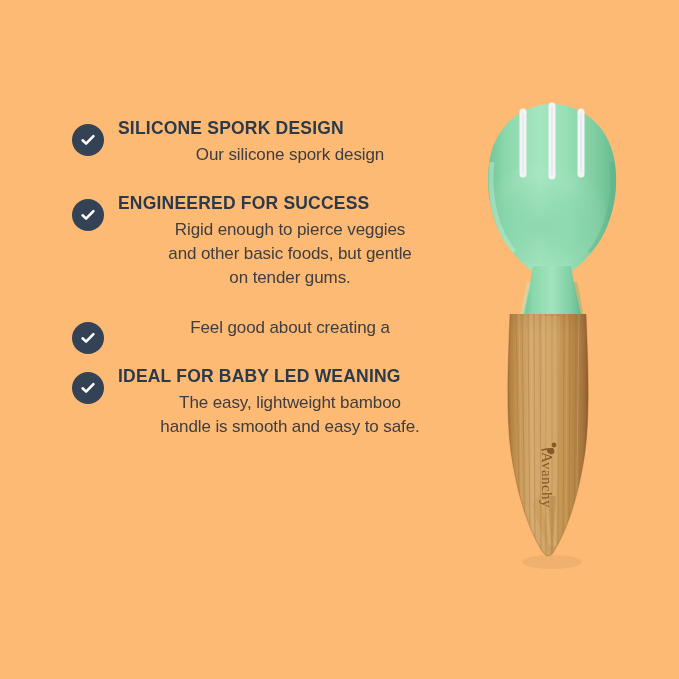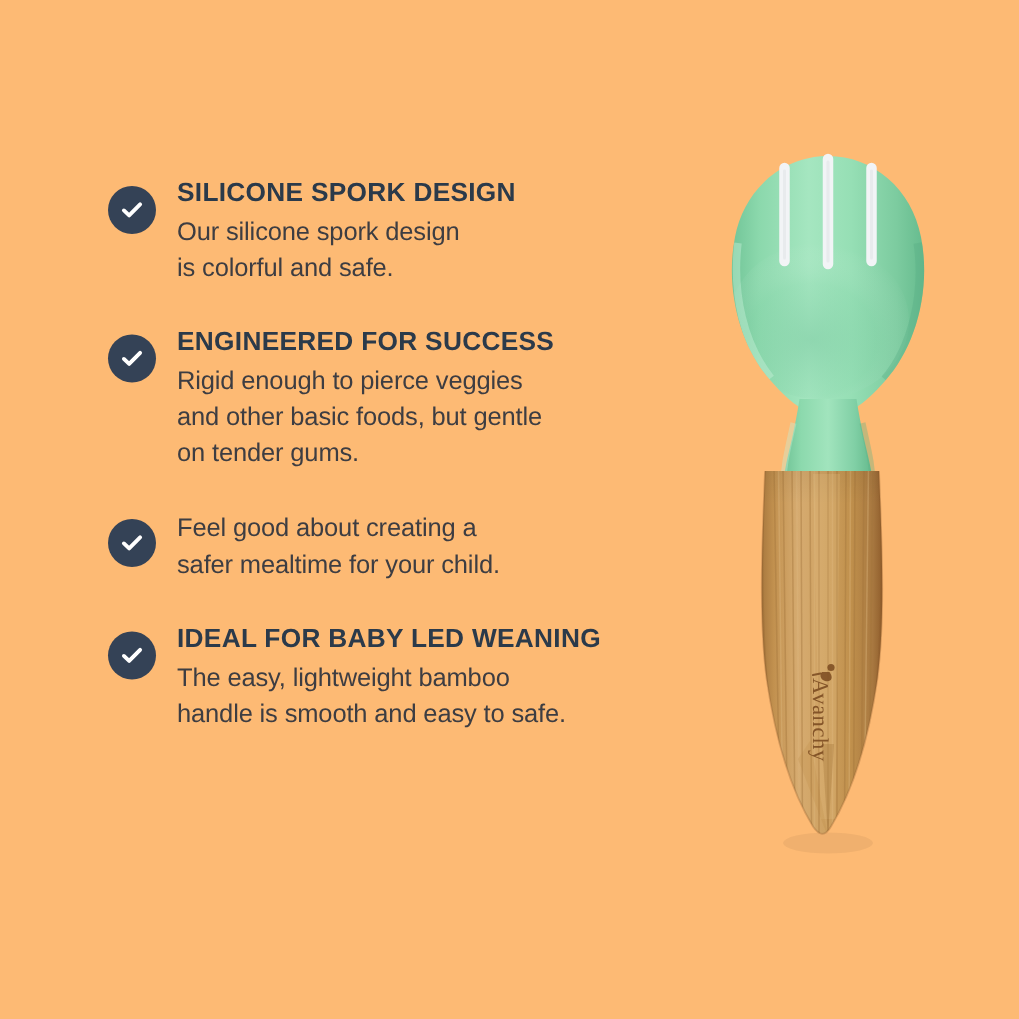--- a/index.html
+++ b/index.html
@@ -61,21 +61,21 @@
   }
 
   .feature-desc {
     font-size: 17px;
     font-weight: normal;
     color: #3d3d42;
     line-height: 1.42;
     margin: 0;
     letter-spacing: -0.1px;
   }
-  .feature-desc .line { display: block; }
+  .feature-desc .line { display: block; text-align: center; }
 
   
   #product-photo {
     position: absolute;
     left: 462px;
     top: 96px;
     width: 180px;
     height: 490px;
   }
   #product-photo svg { display: block; }
@@ -89,21 +89,20 @@
 
     <div class="feature-item">
       <span class="check-badge">
         <svg width="18" height="18" viewBox="0 0 18 18" aria-hidden="true">
           <path d="M3.6 9.3 L7.1 12.6 L14.4 5.2" fill="none" stroke="#ffffff" stroke-width="2.6" stroke-linecap="round" stroke-linejoin="round"></path>
         </svg>
       </span>
       <p class="feature-title">SILICONE SPORK DESIGN</p>
       <p class="feature-desc">
         <span class="line">Our silicone spork design</span>
-        <span class="line">is colorful and safe.</span>
       </p>
     </div>
 
     <div class="feature-item">
       <span class="check-badge">
         <svg width="18" height="18" viewBox="0 0 18 18" aria-hidden="true">
           <path d="M3.6 9.3 L7.1 12.6 L14.4 5.2" fill="none" stroke="#ffffff" stroke-width="2.6" stroke-linecap="round" stroke-linejoin="round"></path>
         </svg>
       </span>
       <p class="feature-title">ENGINEERED FOR SUCCESS</p>
@@ -115,21 +114,20 @@
     </div>
 
     <div class="feature-item">
       <span class="check-badge">
         <svg width="18" height="18" viewBox="0 0 18 18" aria-hidden="true">
           <path d="M3.6 9.3 L7.1 12.6 L14.4 5.2" fill="none" stroke="#ffffff" stroke-width="2.6" stroke-linecap="round" stroke-linejoin="round"></path>
         </svg>
       </span>
       <p class="feature-desc">
         <span class="line">Feel good about creating a</span>
-        <span class="line">safer mealtime for your child.</span>
       </p>
     </div>
 
     <div class="feature-item">
       <span class="check-badge">
         <svg width="18" height="18" viewBox="0 0 18 18" aria-hidden="true">
           <path d="M3.6 9.3 L7.1 12.6 L14.4 5.2" fill="none" stroke="#ffffff" stroke-width="2.6" stroke-linecap="round" stroke-linejoin="round"></path>
         </svg>
       </span>
       <p class="feature-title">IDEAL FOR BABY LED WEANING</p>

